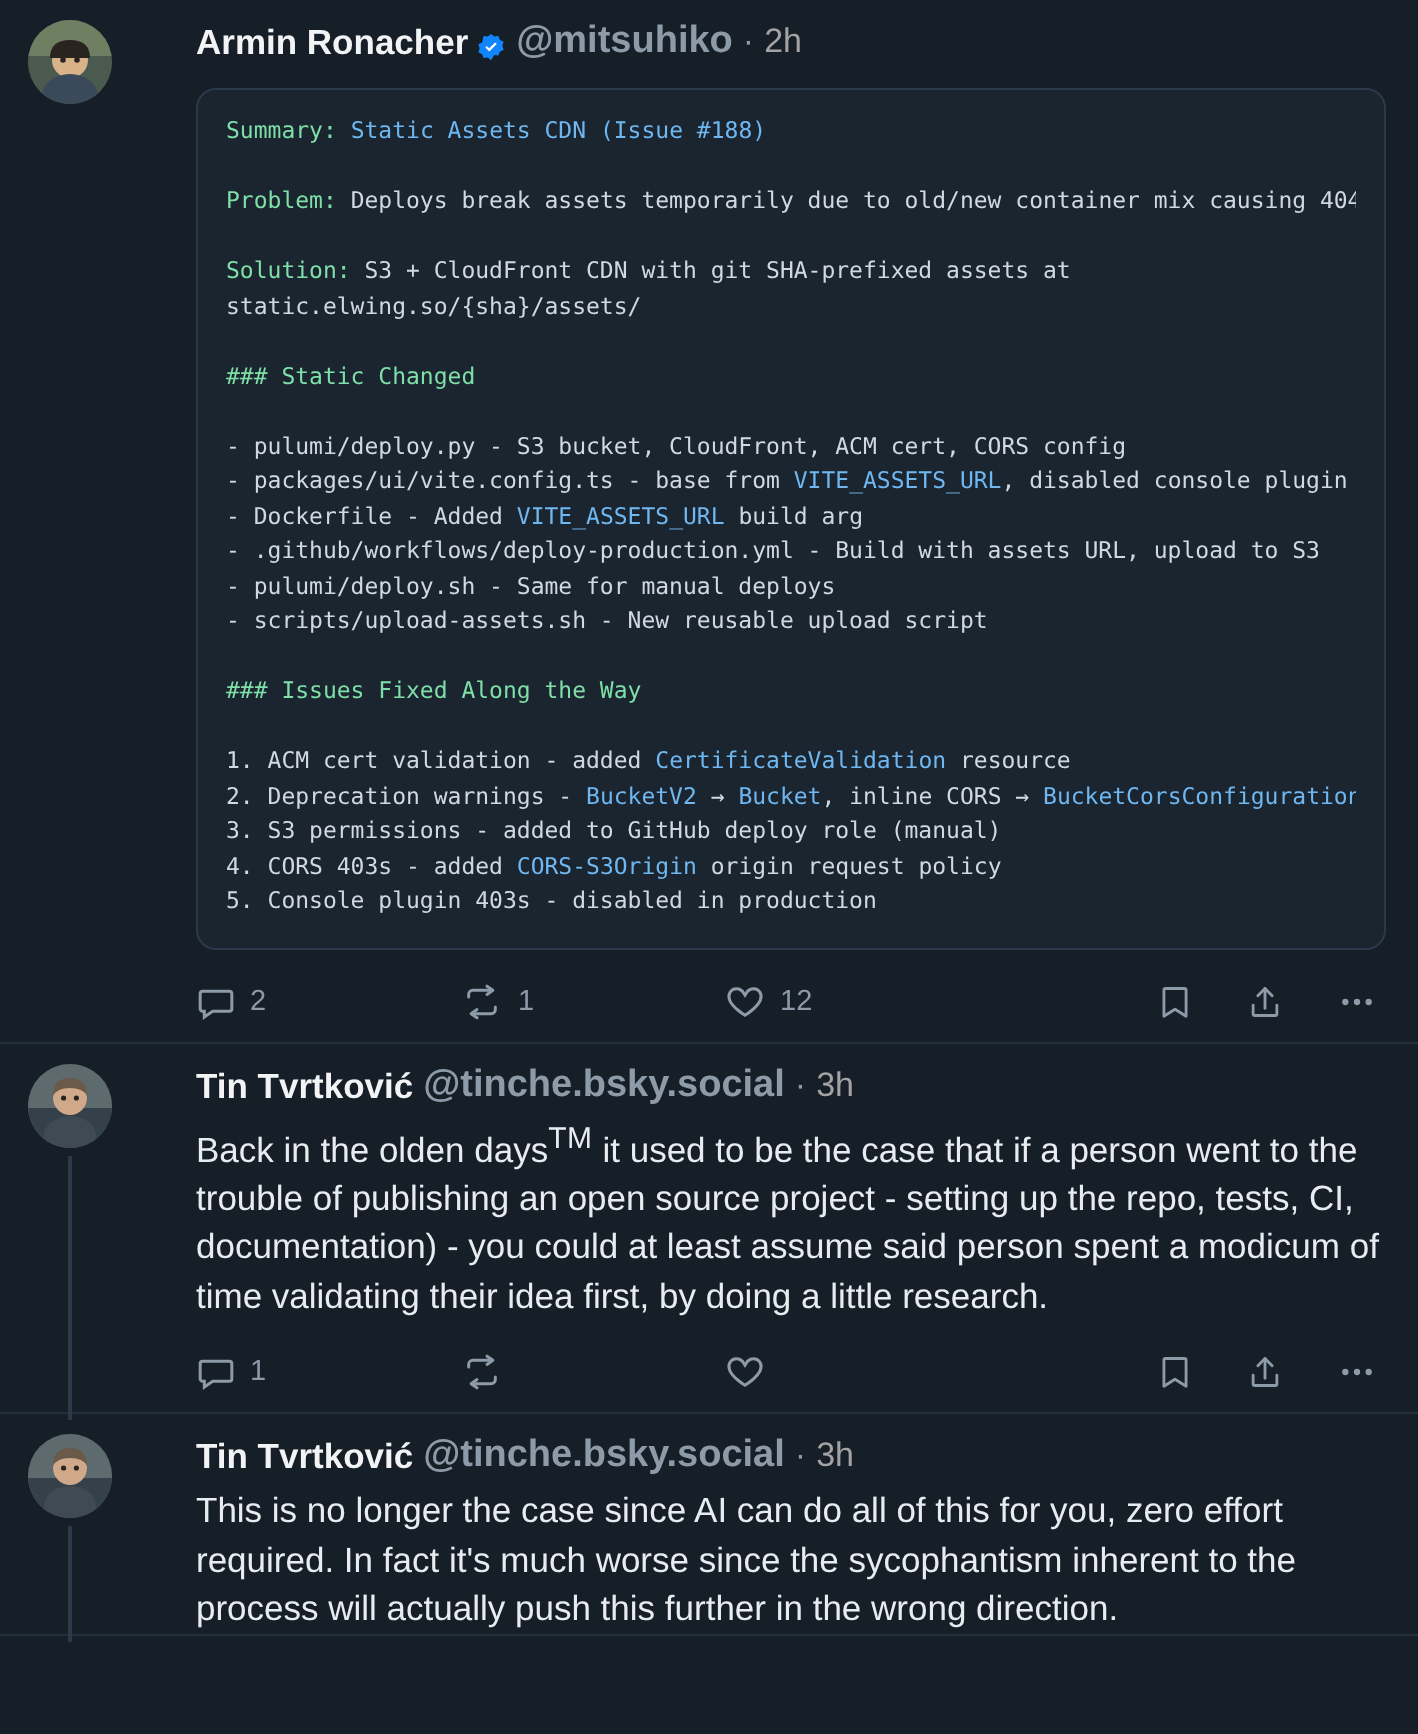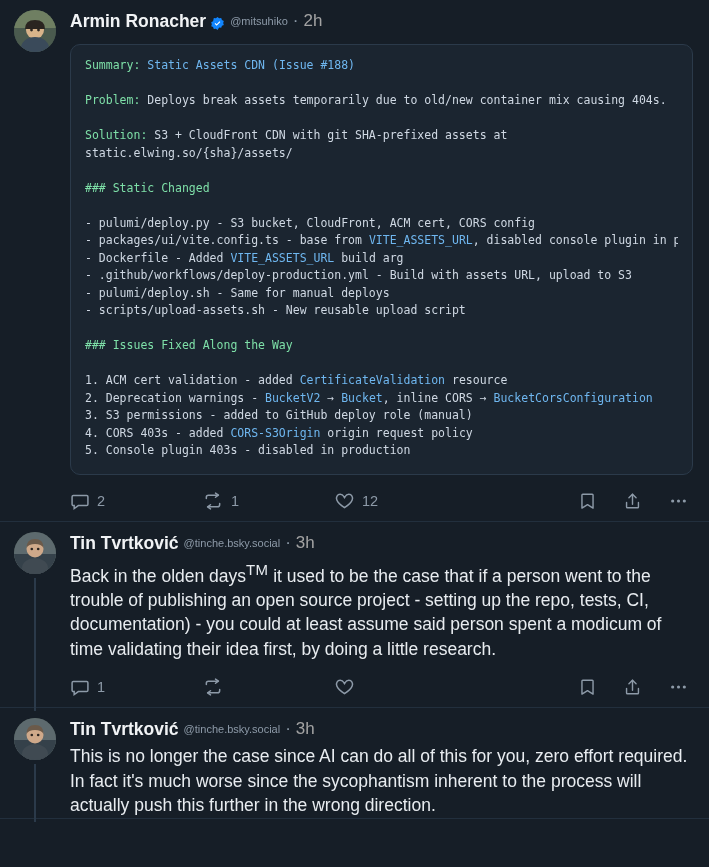--- a/index.html
+++ b/index.html
@@ -11,21 +11,21 @@
     font-family: "Liberation Sans", sans-serif;
     -webkit-font-smoothing: antialiased;
   }
   .feed { width: 709px; }
 
   .post {
     position: relative;
     padding: 10px 14px 0 14px;
     border-bottom: 1px solid #222f3d;
   }
-  .post-row { display: flex; }
+  .post-row { display: flex; gap: 28px; }
   .avatar-col { width: 56px; flex: 0 0 56px; position: relative; }
   .avatar {
     width: 42px; height: 42px; border-radius: 50%;
     overflow: hidden; position: relative;
     background: #3c4a44;
   }
   .avatar svg { display: block; }
   .thread-line {
     position: absolute;
     left: 20px; top: 46px; bottom: -4px;
@@ -39,21 +39,21 @@
     gap: 0;
   }
   .name {
     color: #f1f3f5; font-weight: bold; font-size: 17.5px;
     white-space: nowrap;
   }
   .verified {
     display: inline-block; width: 15px; height: 15px;
     margin-left: 4px; position: relative; top: 2px;
   }
-  .handle { color: #8d9aa8; margin-left: 5px; font-size: 11px; white-space: nowrap; }
+  .handle { color: #8d9aa8; margin-left: 5px; font-size: 19px; white-space: nowrap; font-weight: bold; }
   .dot-sep { color: #8d9aa8; margin: 0 5px; }
   .time { color: #a3a3a3; font-size: 17px; }
 
   .text {
     color: #e8ecf0;
     font-size: 17.5px;
     line-height: 24.5px;
     margin-top: 4px;
     white-space: pre-wrap;
     word-wrap: break-word;

